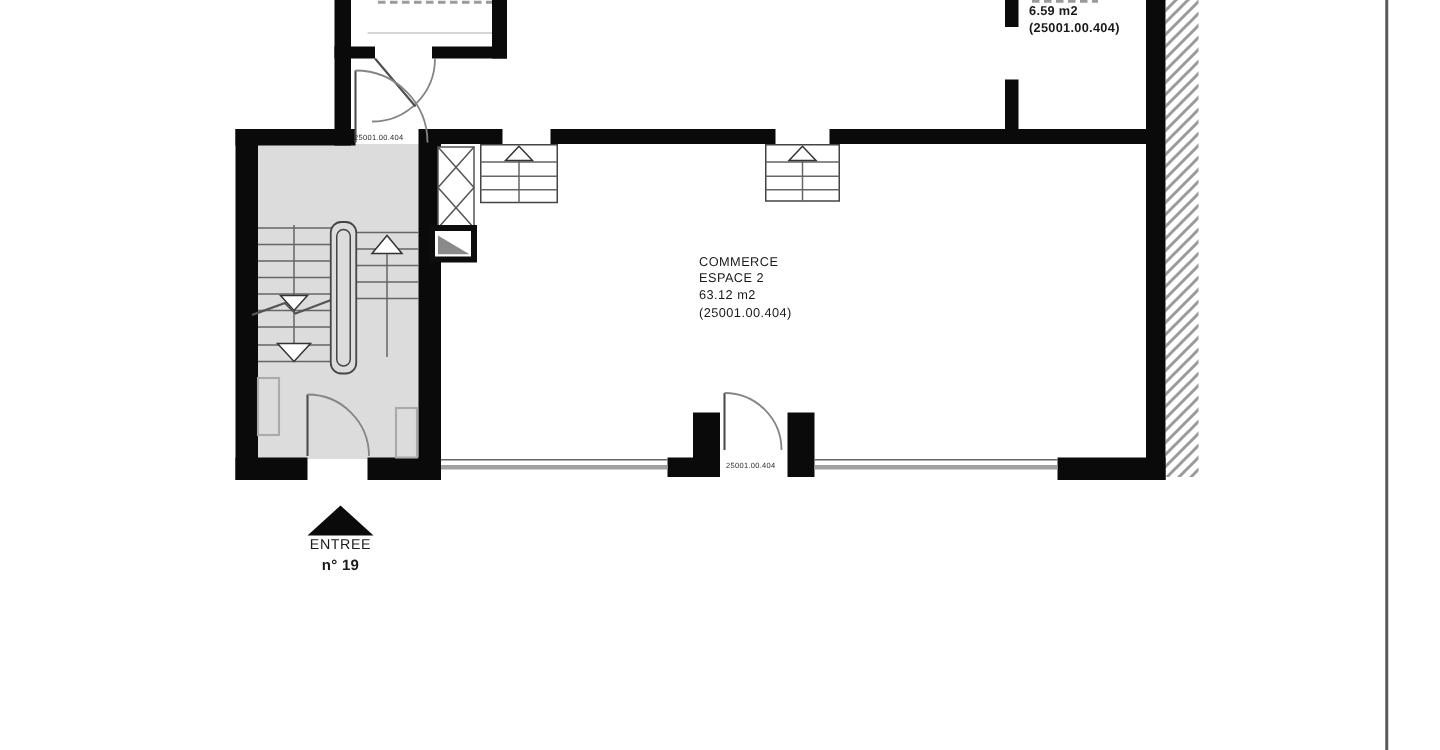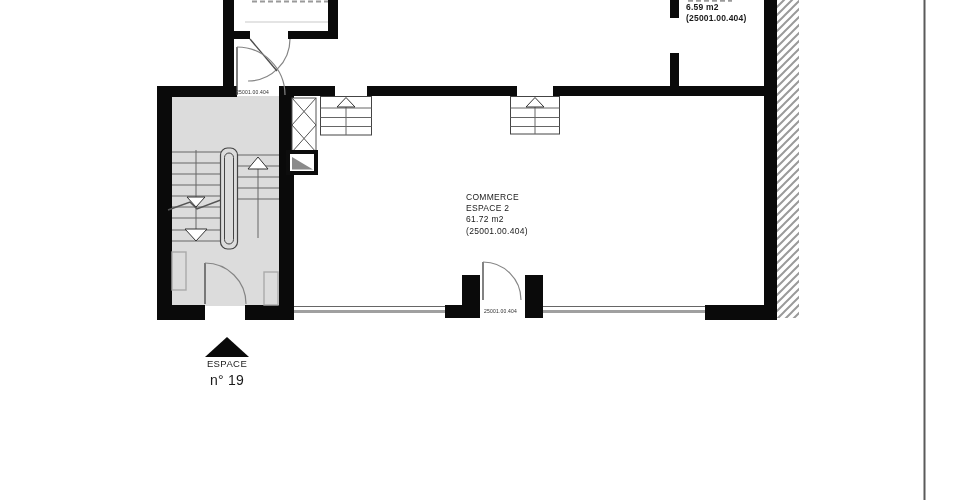--- a/index.html
+++ b/index.html
@@ -14,27 +14,27 @@
     --page_border:#5a5a5a;
   }
   html,body{margin:0;padding:0;background:#fff;}
   #stage{
     position:relative;width:960px;height:500px;background:#ffffff;
     font-family:"Liberation Sans", sans-serif;overflow:hidden;
   }
   #plan-svg{position:absolute;left:0;top:0;}
   .lbl{position:absolute;color:var(--text);white-space:nowrap;line-height:1.32;}
   .lbl-block span{display:block;}
-  .commerce-lbl{left:466px;top:192px;font-size:8.5px;letter-spacing:.3px;}
+  .commerce-lbl{left:466px;top:169px;font-size:8.5px;letter-spacing:.3px;}
   .room659-lbl{left:686px;top:2px;font-size:8.5px;letter-spacing:.2px;font-weight:bold;}
   .doorlbl{font-size:5px;letter-spacing:.2px;color:#2b2b2b;transform-origin:left top;}
   .doorlbl-top{left:236px;top:88.5px;}
   .doorlbl-bottom{left:484px;top:308px;}
   .entree-lbl{left:197px;top:358px;width:60px;text-align:center;font-size:9.5px;letter-spacing:.4px;}
-  .entree-lbl .sub{font-size:14px;letter-spacing:.2px;}
+  .entree-lbl .sub{font-size:10px;letter-spacing:.2px;font-weight:bold;}
   
   .wall{fill:var(--wall);stroke:none;}
   .thin{stroke:var(--line);stroke-width:1;fill:none;}
   .tread{stroke:#666;stroke-width:1;fill:none;}
   .arc{stroke:var(--arc);stroke-width:1.2;fill:none;}
   .leaf{stroke:#4d4d4d;stroke-width:1.4;fill:none;}
   .arrow-open{fill:#ffffff;stroke:#333;stroke-width:1;}
   .faintline{stroke:var(--faint);stroke-width:1;fill:none;}
   .clipdash{stroke:#9a9a9a;stroke-width:2;fill:none;stroke-dasharray:5 3;}
 </style>
@@ -159,31 +159,31 @@
       <line class="leaf" x1="483" y1="262" x2="483" y2="300"></line>
       <path class="arc" d="M483,262 A38 38 0 0 1 521,300"></path>
     </g>
 
     <path d="M205,357 L249,357 L227,337 Z" fill="var(--wall)"></path>
   </svg>
 
   <div class="lbl lbl-block commerce-lbl">
     <span>COMMERCE</span>
     <span>ESPACE 2</span>
-    <span>61.72 m2</span>
+    <span>63.12 m2</span>
     <span>(25001.00.404)</span>
   </div>
 
   <div class="lbl lbl-block room659-lbl">
     <span>6.59 m2</span>
     <span>(25001.00.404)</span>
   </div>
 
   <div class="lbl doorlbl doorlbl-top">25001.00.404</div>
 
   <div class="lbl doorlbl doorlbl-bottom">25001.00.404</div>
 
   <div class="lbl lbl-block entree-lbl">
-    <span>ESPACE</span>
+    <span>ENTREE</span>
     <span class="sub">n° 19</span>
   </div>
 
 </div>
 
 </body></html>

